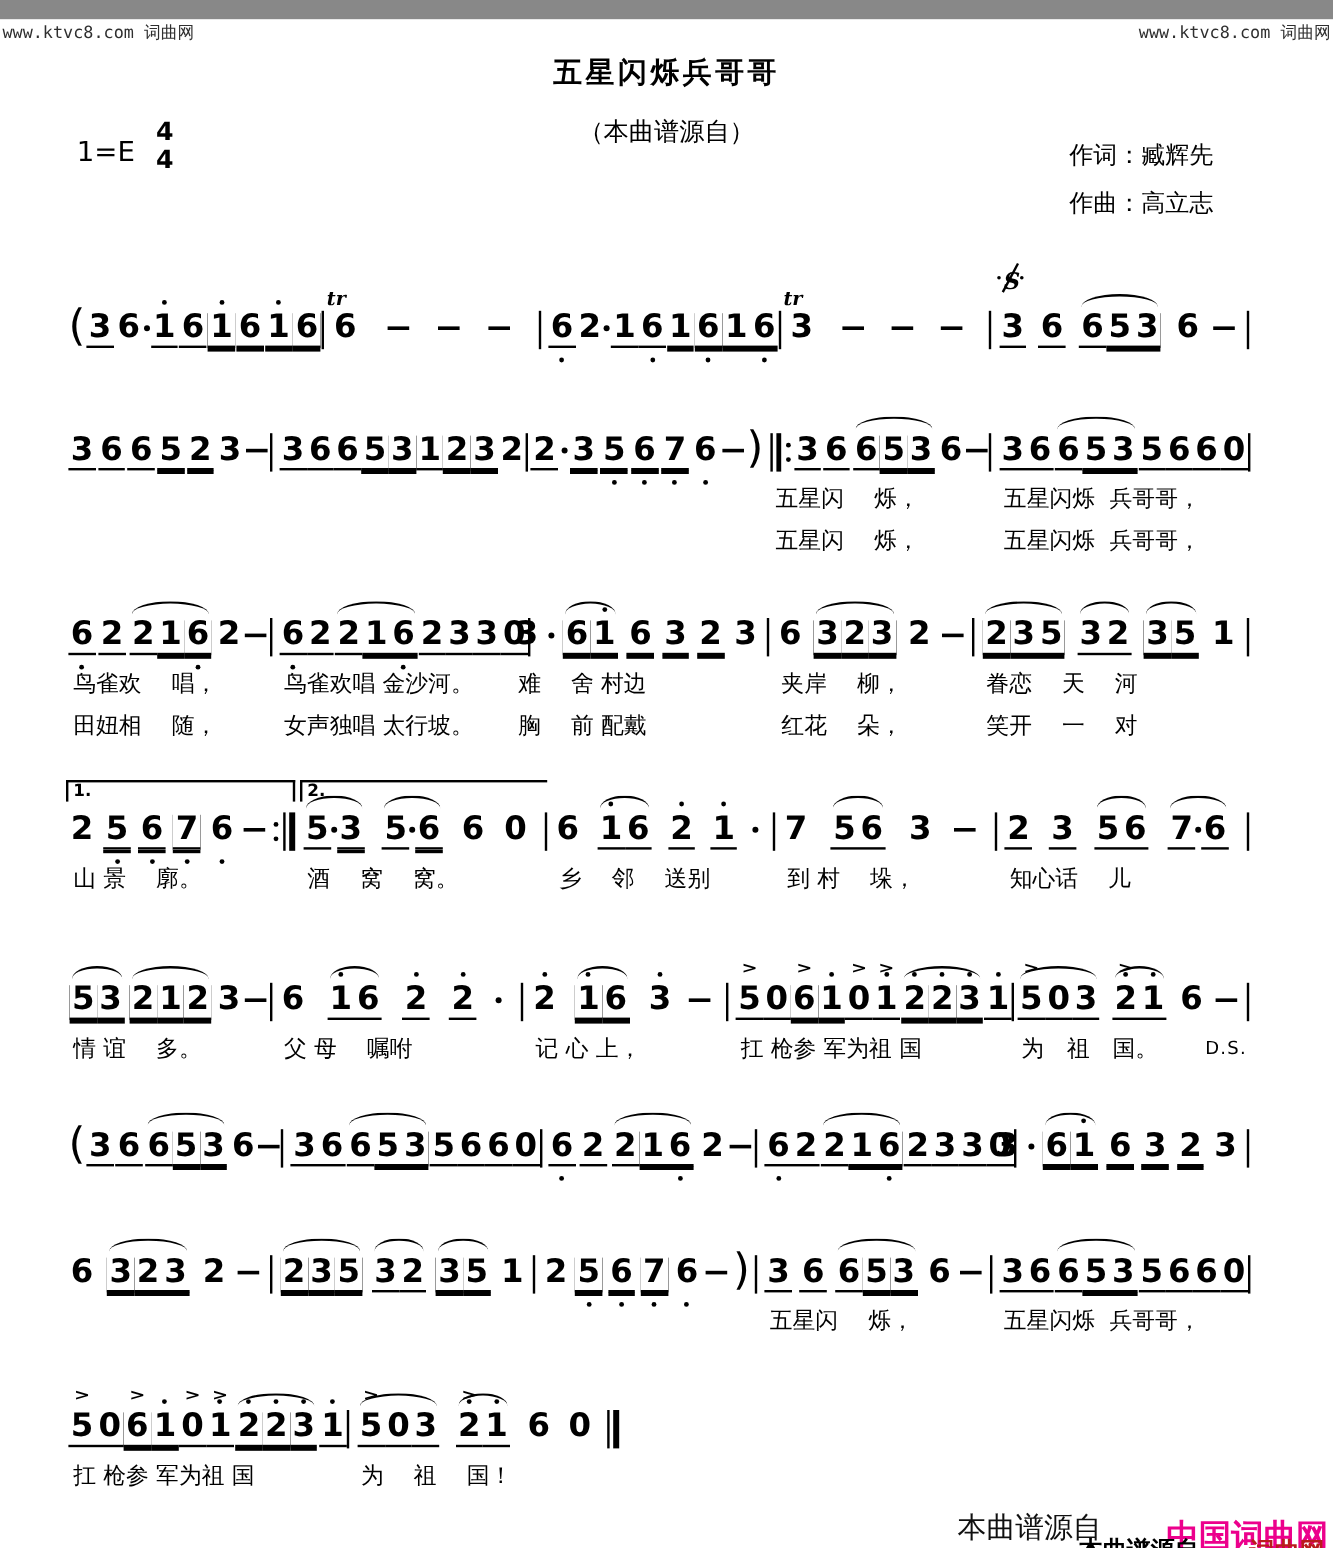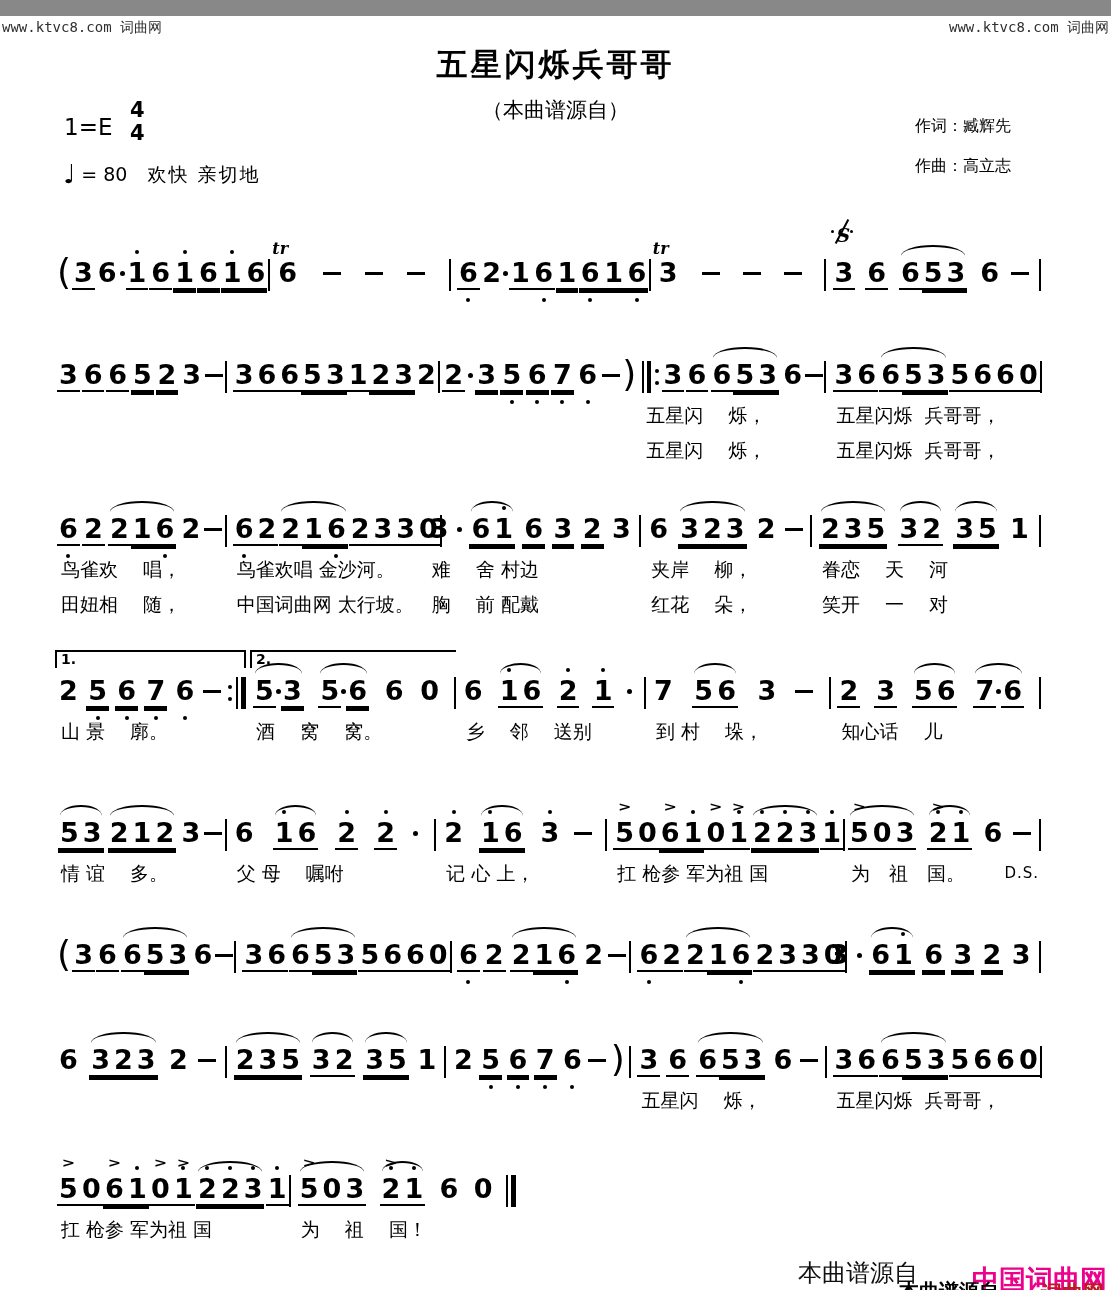--- a/index.html
+++ b/index.html
@@ -2,23 +2,23 @@
 <html><head>
 <meta charset="utf-8">
 <style>
   html,body{margin:0;padding:0;background:#888;}
   .page{position:relative;width:1111px;height:1290px;background:#ffffff;overflow:hidden;
         font-family:"DejaVu Sans",sans-serif;color:#000;margin:16px auto;}
   
   .wm{position:absolute;top:3px;font-family:"DejaVu Sans Mono",monospace;font-size:14px;color:#2f2f2f;}
   .wm.left{left:2px;} .wm.right{right:2px;}
   
-  .title{position:absolute;top:28px;left:0;width:100%;text-align:center;font-size:31px;font-weight:bold;letter-spacing:3px;}
+  .title{position:absolute;top:28px;left:0;width:100%;text-align:center;font-size:24px;font-weight:bold;letter-spacing:3px;}
   .subtitle{position:absolute;top:80px;left:0;width:100%;text-align:center;font-size:21px;}
-  .credit{position:absolute;right:100px;font-size:16px;}
+  .credit{position:absolute;right:100px;font-size:20px;}
   .credit.lyricist{top:100px;} .credit.composer{top:140px;}
   .keysig{position:absolute;left:64px;top:98px;font-size:23px;font-weight:normal;}
   .meter{position:absolute;left:130px;top:83px;font-size:21px;font-weight:bold;line-height:23px;text-align:center;}
   .tempo{position:absolute;left:63px;top:143px;font-size:19px;}
   .tempo .tnote{font-size:26px;vertical-align:-2px;}
   .tempo .twords{margin-left:14px;letter-spacing:2px;}
   
   .sline{position:absolute;display:flex;align-items:flex-start;}
   .measure{position:relative;min-width:0;padding:0 4px 0 2px;}
   .notes{display:flex;justify-content:space-between;align-items:flex-start;padding-top:26px;white-space:nowrap;}
@@ -65,25 +65,20 @@
   <div class="wm right">www.ktvc8.com 词曲网</div>
 
   <div class="title">五星闪烁兵哥哥</div>
   <div class="subtitle">（本曲谱源自）</div>
 
   <div class="keysig">1=E</div>
   <div class="meter">
     <div>4</div>
     <div>4</div>
   </div>
-  <div class="tempo">
-    <span class="tnote">♩</span>
-    <span>= 80</span>
-    <span class="twords">欢快  亲切地</span>
-  </div>
 
   <div class="credit lyricist">作词：臧辉先</div>
   <div class="credit composer">作曲：高立志</div>
 
   <div id="score">
       <div class="sline" style="top: 216px; left: 55px; width: 990px;">
         <div class="measure" style="flex: 220 0 0px;">
           <div class="notes">
             <span class="paren">(</span>
             <span class="n u1">3</span>
@@ -287,21 +282,21 @@
             </span>
             <span class="n u1">2</span>
             <span class="n u1">3</span>
             <span class="n u1">3</span>
             <span class="n u1">0</span>
             <span class="bargrp">
               <span class="bline"></span>
             </span>
           </div>
           <div class="lyr">鸟雀欢唱 金沙河。</div>
-          <div class="lyr">中国词曲网 太行坡。</div>
+          <div class="lyr">女声独唱 太行坡。</div>
         </div>
         <div class="measure" style="flex: 220 0 0px;">
           <div class="notes">
             <span class="n">3</span>
             <span class="adot"></span>
             <span class="slur">
               <span class="n u2">6</span>
               <span class="n u2 du">1</span>
             </span>
             <span class="n u2">6</span>

